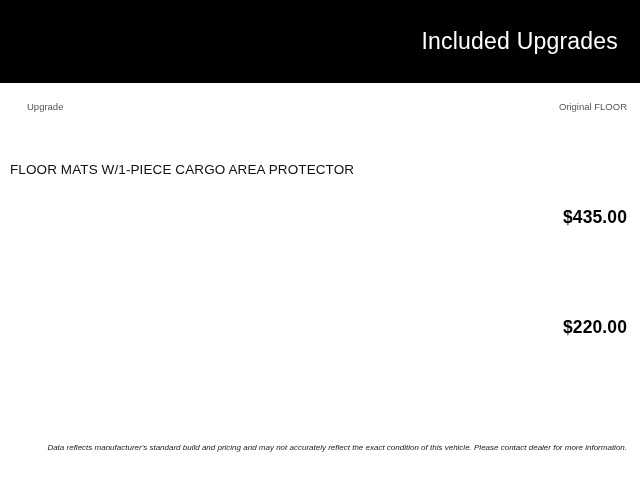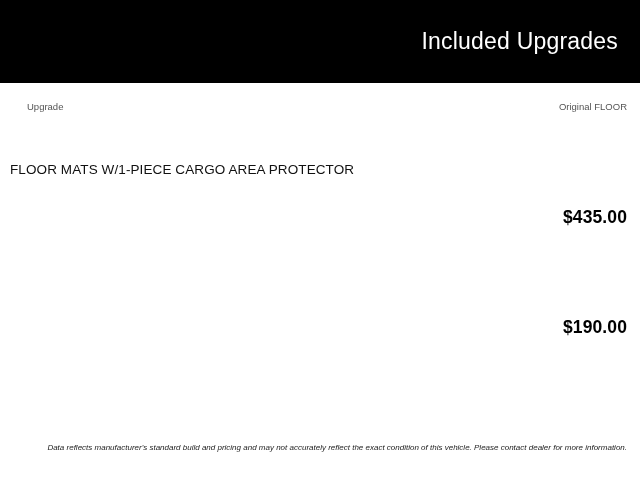--- a/index.html
+++ b/index.html
@@ -115,21 +115,21 @@
 
     <div class="rows">
 
       <div class="row">
         <div class="row-name">FLOOR MATS W/1-PIECE CARGO AREA PROTECTOR</div>
         <div class="row-price">$435.00</div>
       </div>
 
 
       <div class="row">
-        <div class="row-price">$190.00</div>
+        <div class="row-price">$220.00</div>
       </div>
 
     </div>
 
     <div class="disclaimer">Data reflects manufacturer's standard build and pricing and may not accurately reflect the exact condition of this vehicle. Please contact dealer for more information.</div>
 
   </div>
 </div>
 
 </body></html>

